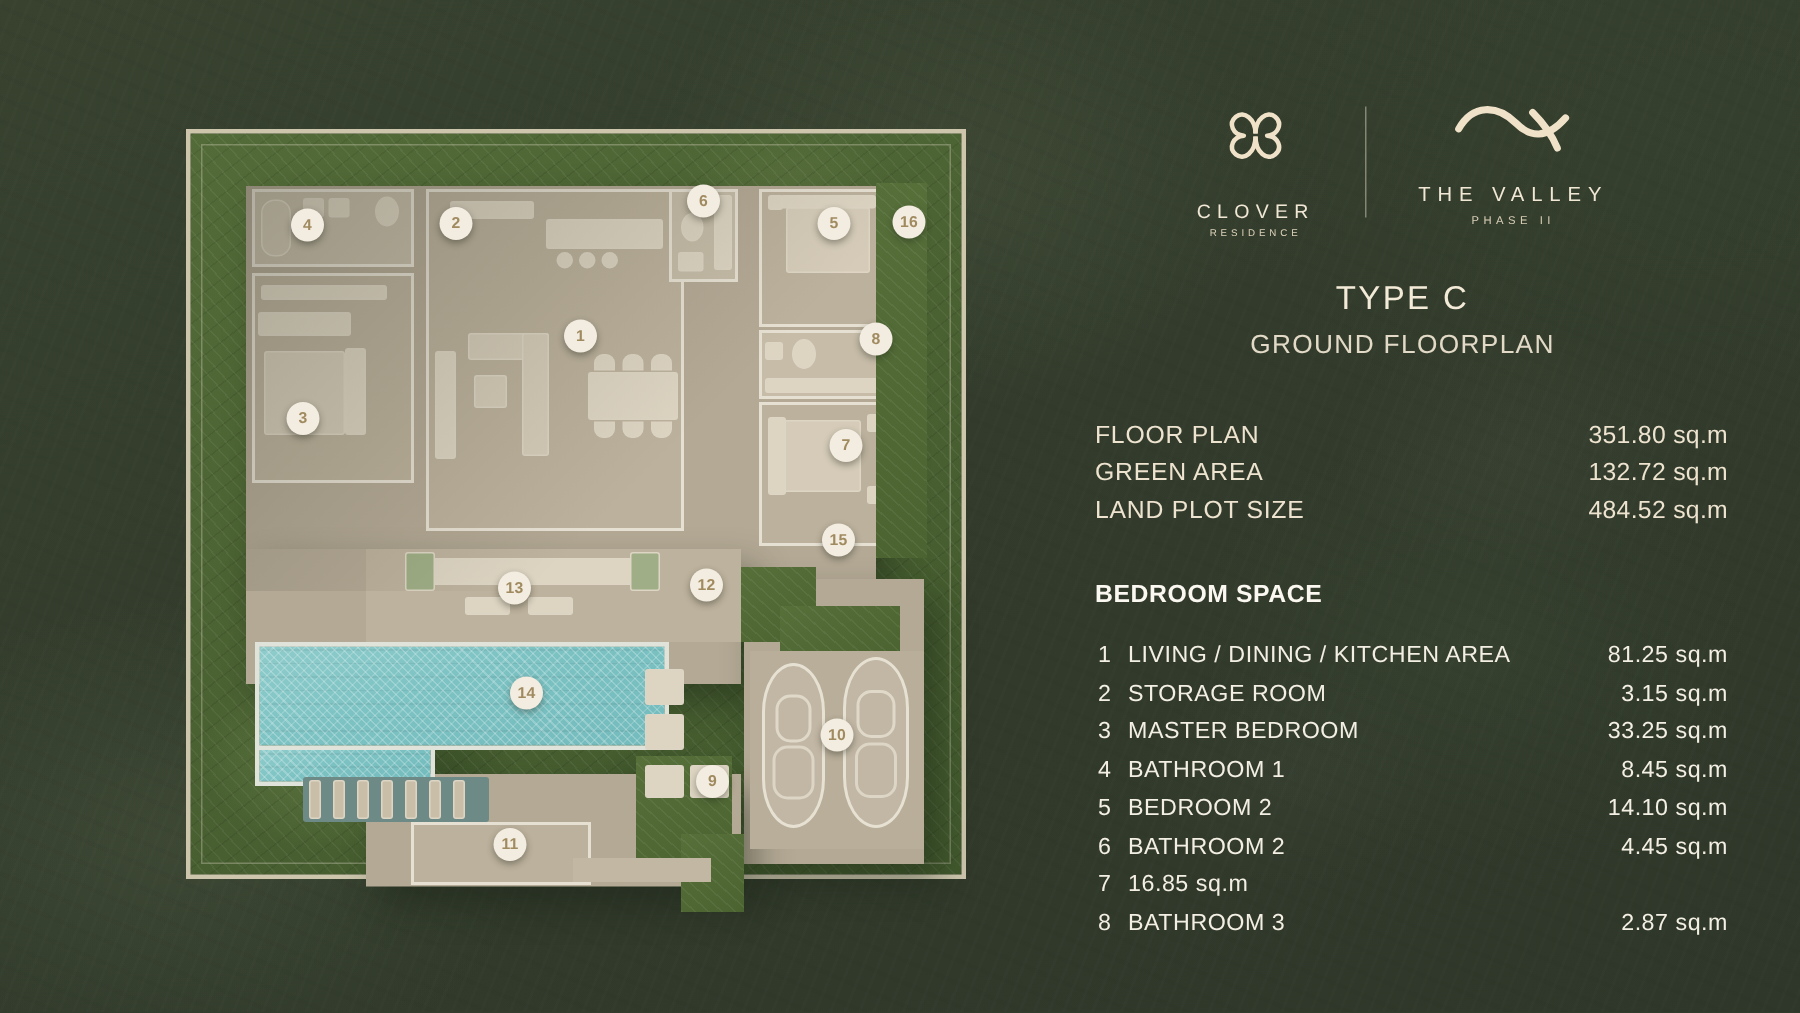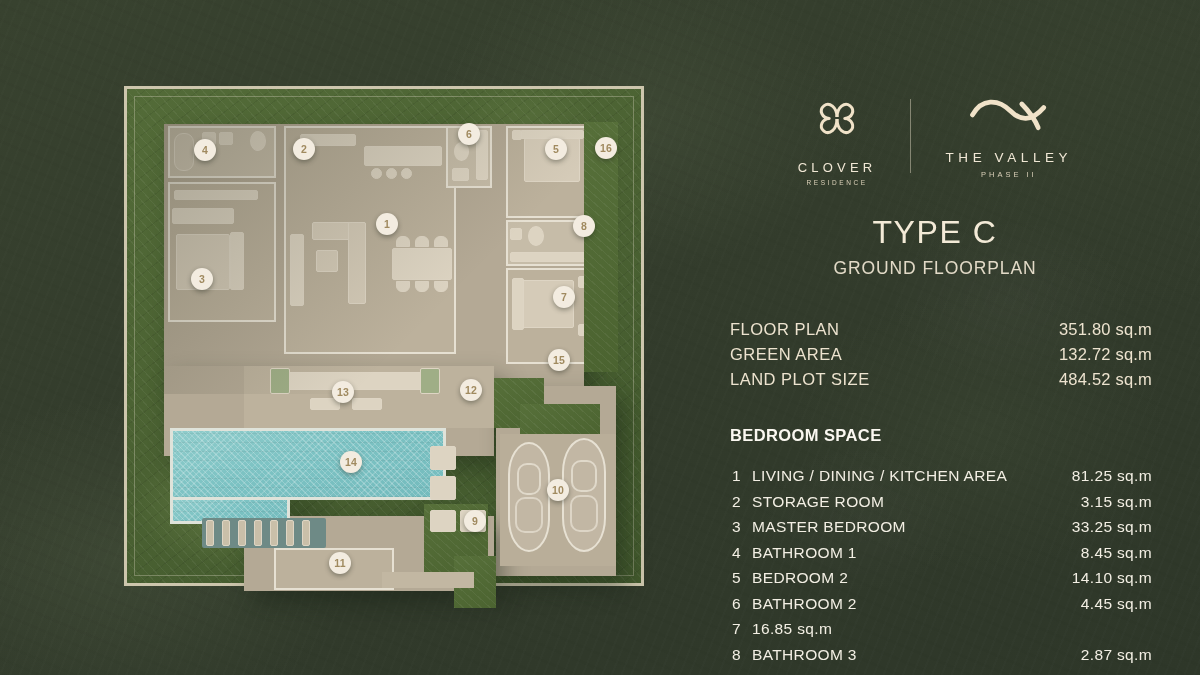--- a/index.html
+++ b/index.html
@@ -153,21 +153,21 @@
     font-size: 10.5px;
     font-weight: 700;
     display: flex; align-items: center; justify-content: center;
     box-shadow: 0 2px 5px rgba(30,36,24,.4);
     letter-spacing: .2px;
   }
 
   
   #panel {
     position: absolute;
-    left: 700px; top: 86px;
+    left: 700px; top: 58px;
     width: 470px; height: 560px;
   }
 
   .logos {
     display: flex;
     align-items: center;
     justify-content: center;
     gap: 34px;
     height: 100px;
   }
@@ -196,21 +196,21 @@
   .valley-sub {
     color: #d9cfb8;
     font-size: 7.5px;
     letter-spacing: 3px;
     margin-top: 5px;
   }
 
   .title {
     text-align: center;
     color: #f3ead7;
-    font-size: 32px;
+    font-size: 22px;
     letter-spacing: 1.6px;
     margin-top: 28px;
     font-weight: 400;
   }
   .subtitle {
     text-align: center;
     color: #e2dac7;
     font-size: 17.5px;
     letter-spacing: .9px;
     margin-top: 7px;

